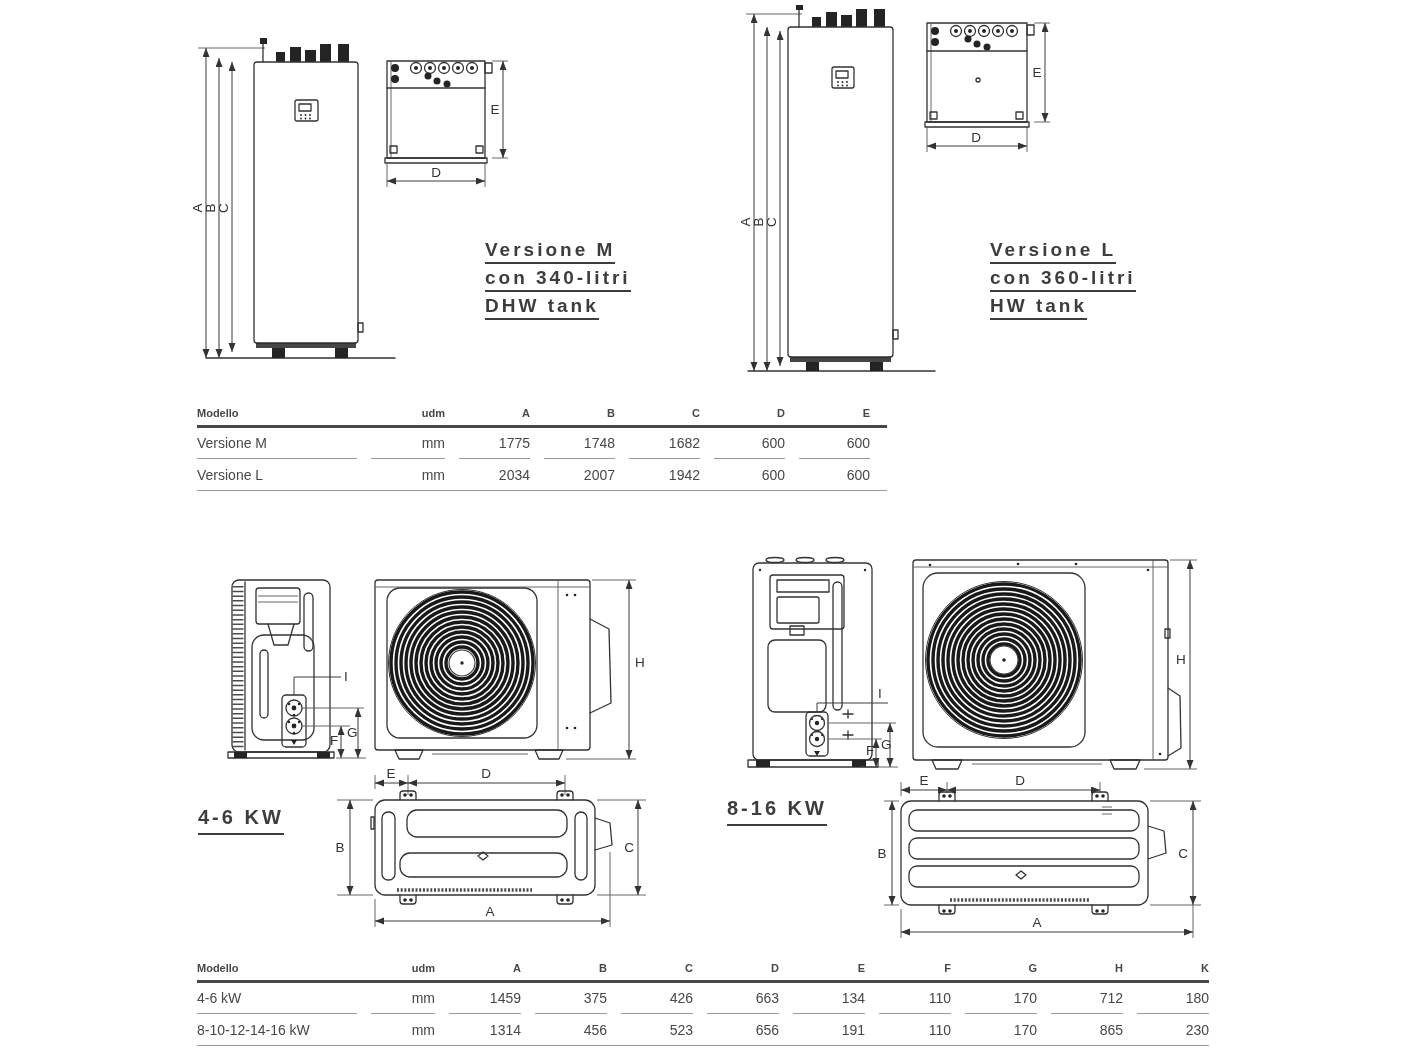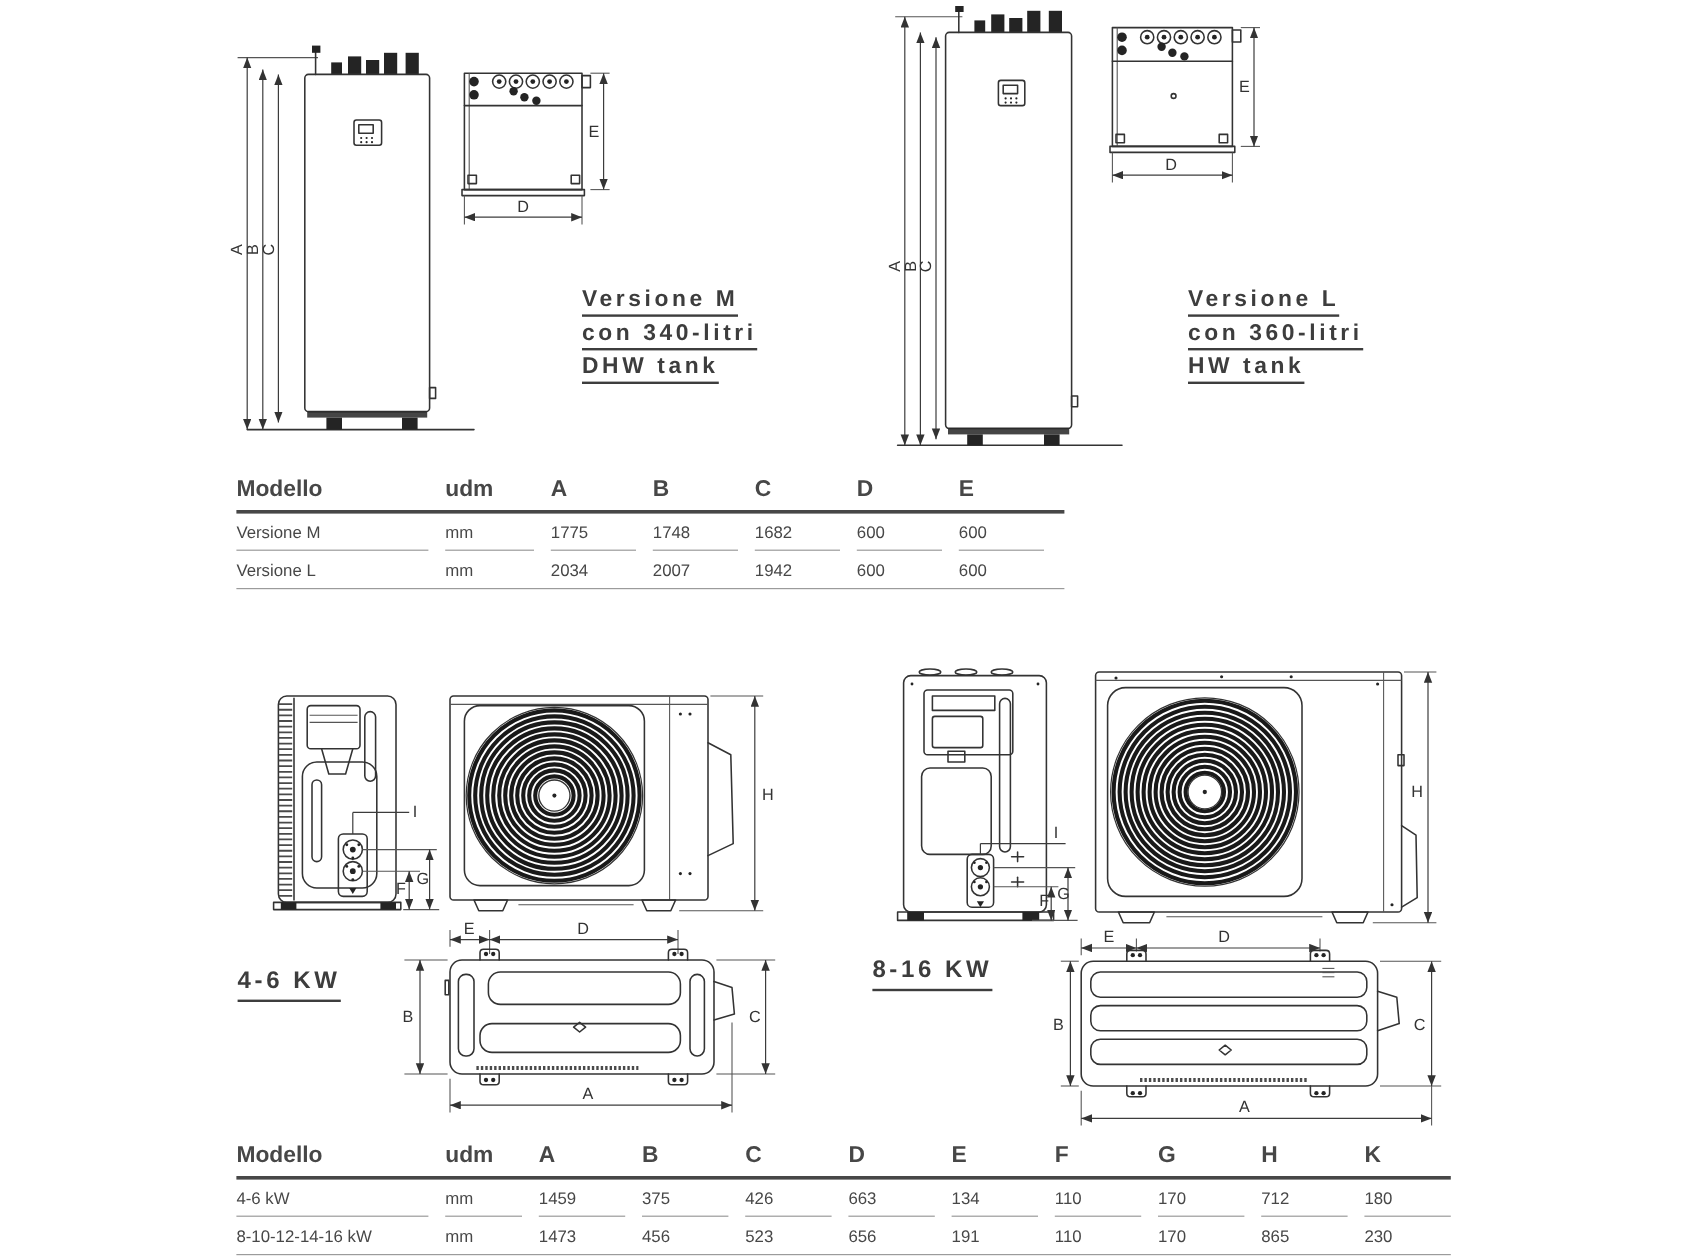--- a/index.html
+++ b/index.html
@@ -18,24 +18,24 @@
   svg .hat{fill:none;stroke:#4a4a4a;stroke-width:3.5;stroke-dasharray:2,1.7}
   svg text{font-family:"Liberation Sans",sans-serif;font-size:13.5px;fill:#333333}
   .caption{font-weight:bold;font-size:19px;letter-spacing:3px;line-height:1;color:#3d3d3d}
   .caption .cap-line{display:inline-block;border-bottom:2px solid #3d3d3d;padding-bottom:3px;margin-bottom:4px}
   .unit-caption{font-weight:bold;font-size:20px;letter-spacing:3px;color:#3d3d3d}
   .unit-caption .cap-line{display:inline-block;border-bottom:2px solid #3d3d3d;padding-bottom:4px}
   .dim-table{position:absolute;color:#474747}
   .t-row{display:grid;column-gap:14px;align-items:end}
   .t1 .t-row{grid-template-columns:160px 74px 71px 71px 71px 71px 71px}
   .t2 .t-row{grid-template-columns:160px 64px 72px 72px 72px 72px 72px 72px 72px 72px 72px}
-  .t-head{height:24px;font-size:19px;font-weight:bold}
+  .t-head{height:24px;font-size:11px;font-weight:bold}
   .t-body{height:31px;font-size:14px}
   .t-body>div{padding-bottom:7px}
-  .cell-c{text-align:left}
+  .cell-c{text-align:right}
   .seg>div{border-bottom:1px solid #9b9b9b}
   .rule-heavy{border-top:3px solid #474747;margin-top:6px}
   .rule-light{border-top:1px solid #9b9b9b}
 </style>
 </head>
 <body>
 
 <div id="page">
 
   <svg style="left:190px;top:30px" width="330" height="345" viewBox="0 0 330 345">
@@ -517,21 +517,21 @@
       <div class="cell-c">663</div>
       <div class="cell-c">134</div>
       <div class="cell-c">110</div>
       <div class="cell-c">170</div>
       <div class="cell-c">712</div>
       <div class="cell-c">180</div>
     </div>
     <div class="t-row t-body">
       <div>8-10-12-14-16 kW</div>
       <div class="cell-c">mm</div>
-      <div class="cell-c">1473</div>
+      <div class="cell-c">1314</div>
       <div class="cell-c">456</div>
       <div class="cell-c">523</div>
       <div class="cell-c">656</div>
       <div class="cell-c">191</div>
       <div class="cell-c">110</div>
       <div class="cell-c">170</div>
       <div class="cell-c">865</div>
       <div class="cell-c">230</div>
     </div>
     <div class="rule-light"></div>

